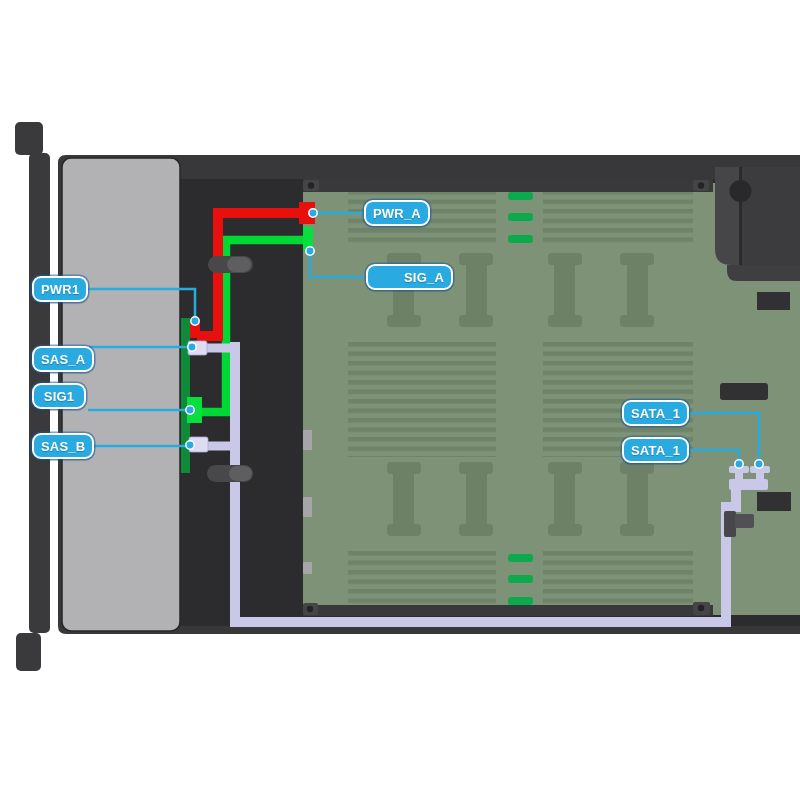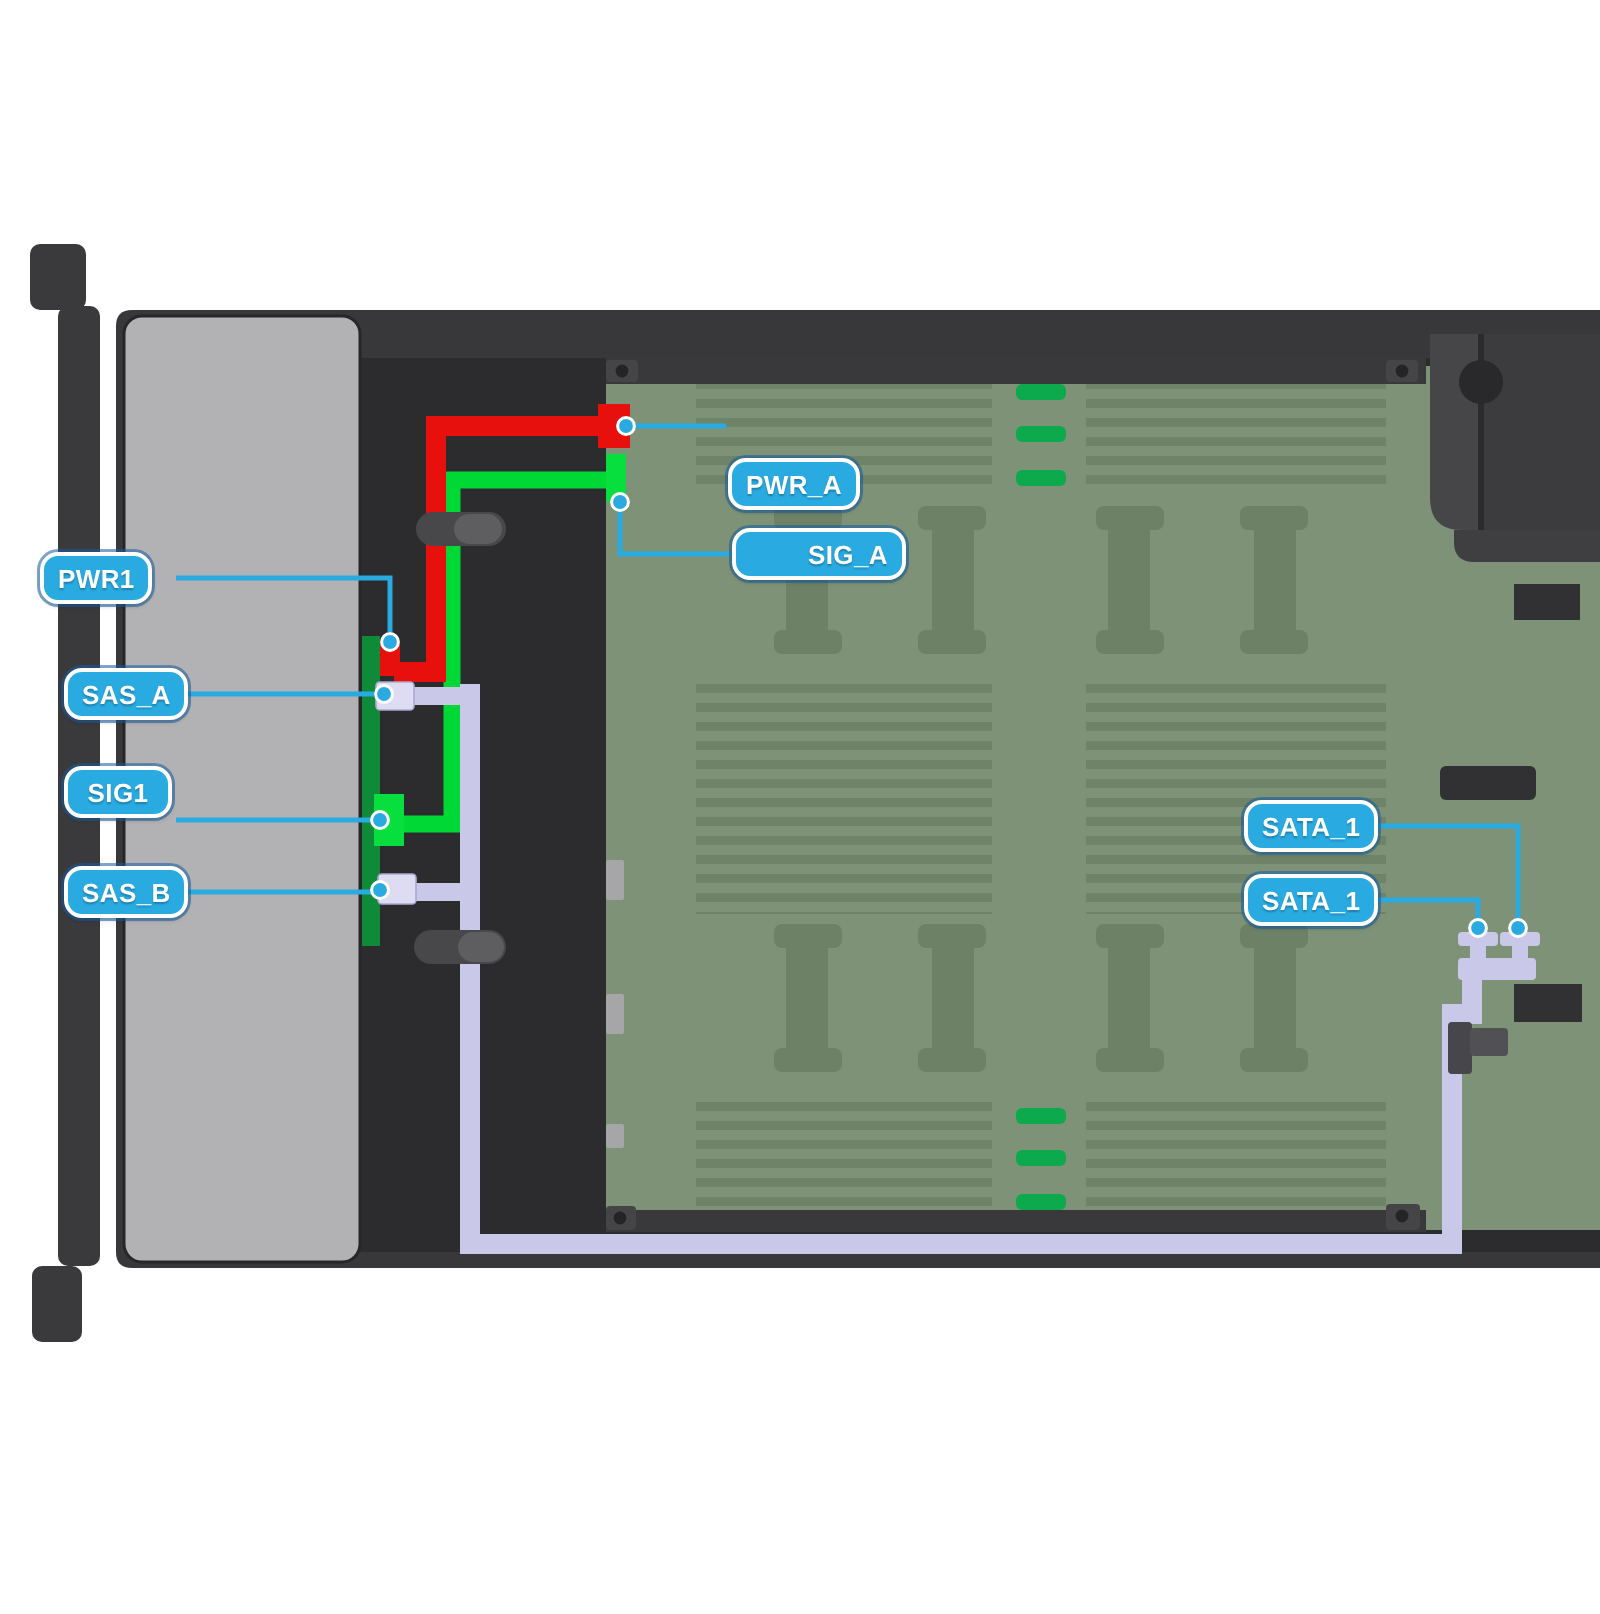--- a/index.html
+++ b/index.html
@@ -183,22 +183,22 @@
     <circle cx="310" cy="251" r="4.2"></circle>
     <circle cx="195" cy="321" r="4.2"></circle>
     <circle cx="192" cy="347" r="4.2"></circle>
     <circle cx="190" cy="410" r="4.2"></circle>
     <circle cx="190" cy="445" r="4.2"></circle>
     <circle cx="759" cy="464" r="4.2"></circle>
     <circle cx="739" cy="464" r="4.2"></circle>
   </g>
 </svg>
 
-<div class="callout" style="left:364px;top:200px;margin-top:29px;">PWR_A</div>
+<div class="callout" style="left:364px;top:200px;">PWR_A</div>
 <div class="callout" style="left:366px;top:264px;padding-left:36px;">SIG_A</div>
-<div class="callout" style="left:20px;top:276px;">PWR1</div>
-<div class="callout" style="left:32px;top:334px;">SAS_A</div>
+<div class="callout" style="left:32px;top:276px;">PWR1</div>
+<div class="callout" style="left:32px;top:346px;">SAS_A</div>
 <div class="callout" style="left:32px;top:383px;">SIG1</div>
 <div class="callout" style="left:32px;top:433px;text-align:center;">SAS_B</div>
 <div class="callout" style="left:622px;top:400px;">SATA_1</div>
 <div class="callout" style="left:622px;top:437px;">SATA_1</div>
 
 </div>
 
 </body></html>

